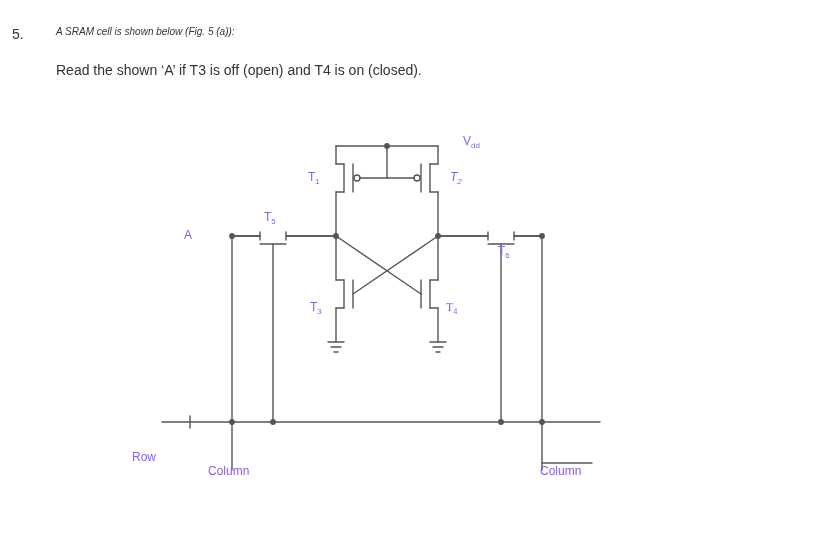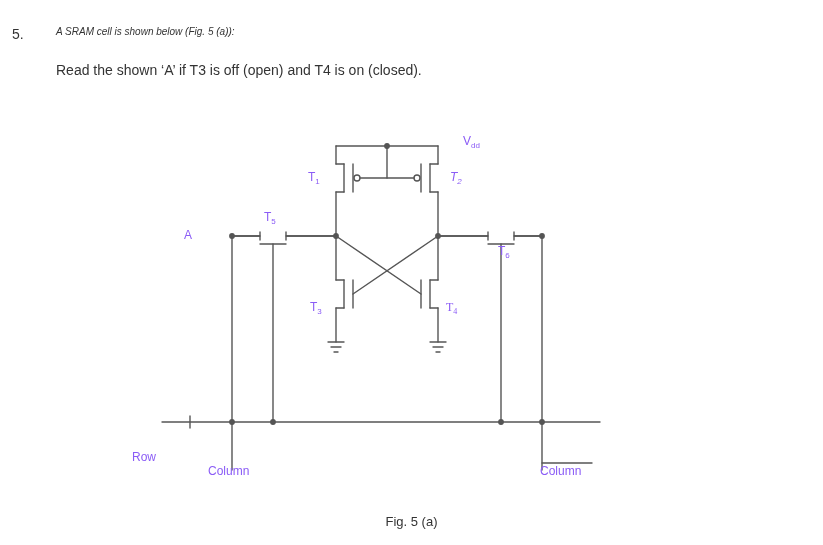--- a/index.html
+++ b/index.html
@@ -166,15 +166,14 @@
     <div class="lbl" style="left:306px;top:180px;font-family:Liberation Serif, serif;">
       <span>T</span><sub>4</sub>
     </div>
     <div class="lbl" style="left:44px;top:108px;">A</div>
     <div class="lbl" style="left:-8px;top:294px;margin-top:36px;">Row</div>
     <div class="lbl" style="left:68px;top:344px;">Column</div>
     <div class="lbl" style="left:400px;top:344px;">Column</div>
 
   </div>
 
-  <div class="caption">Fig. 5 (a)</div>
 
 </div>
 
 </body></html>

